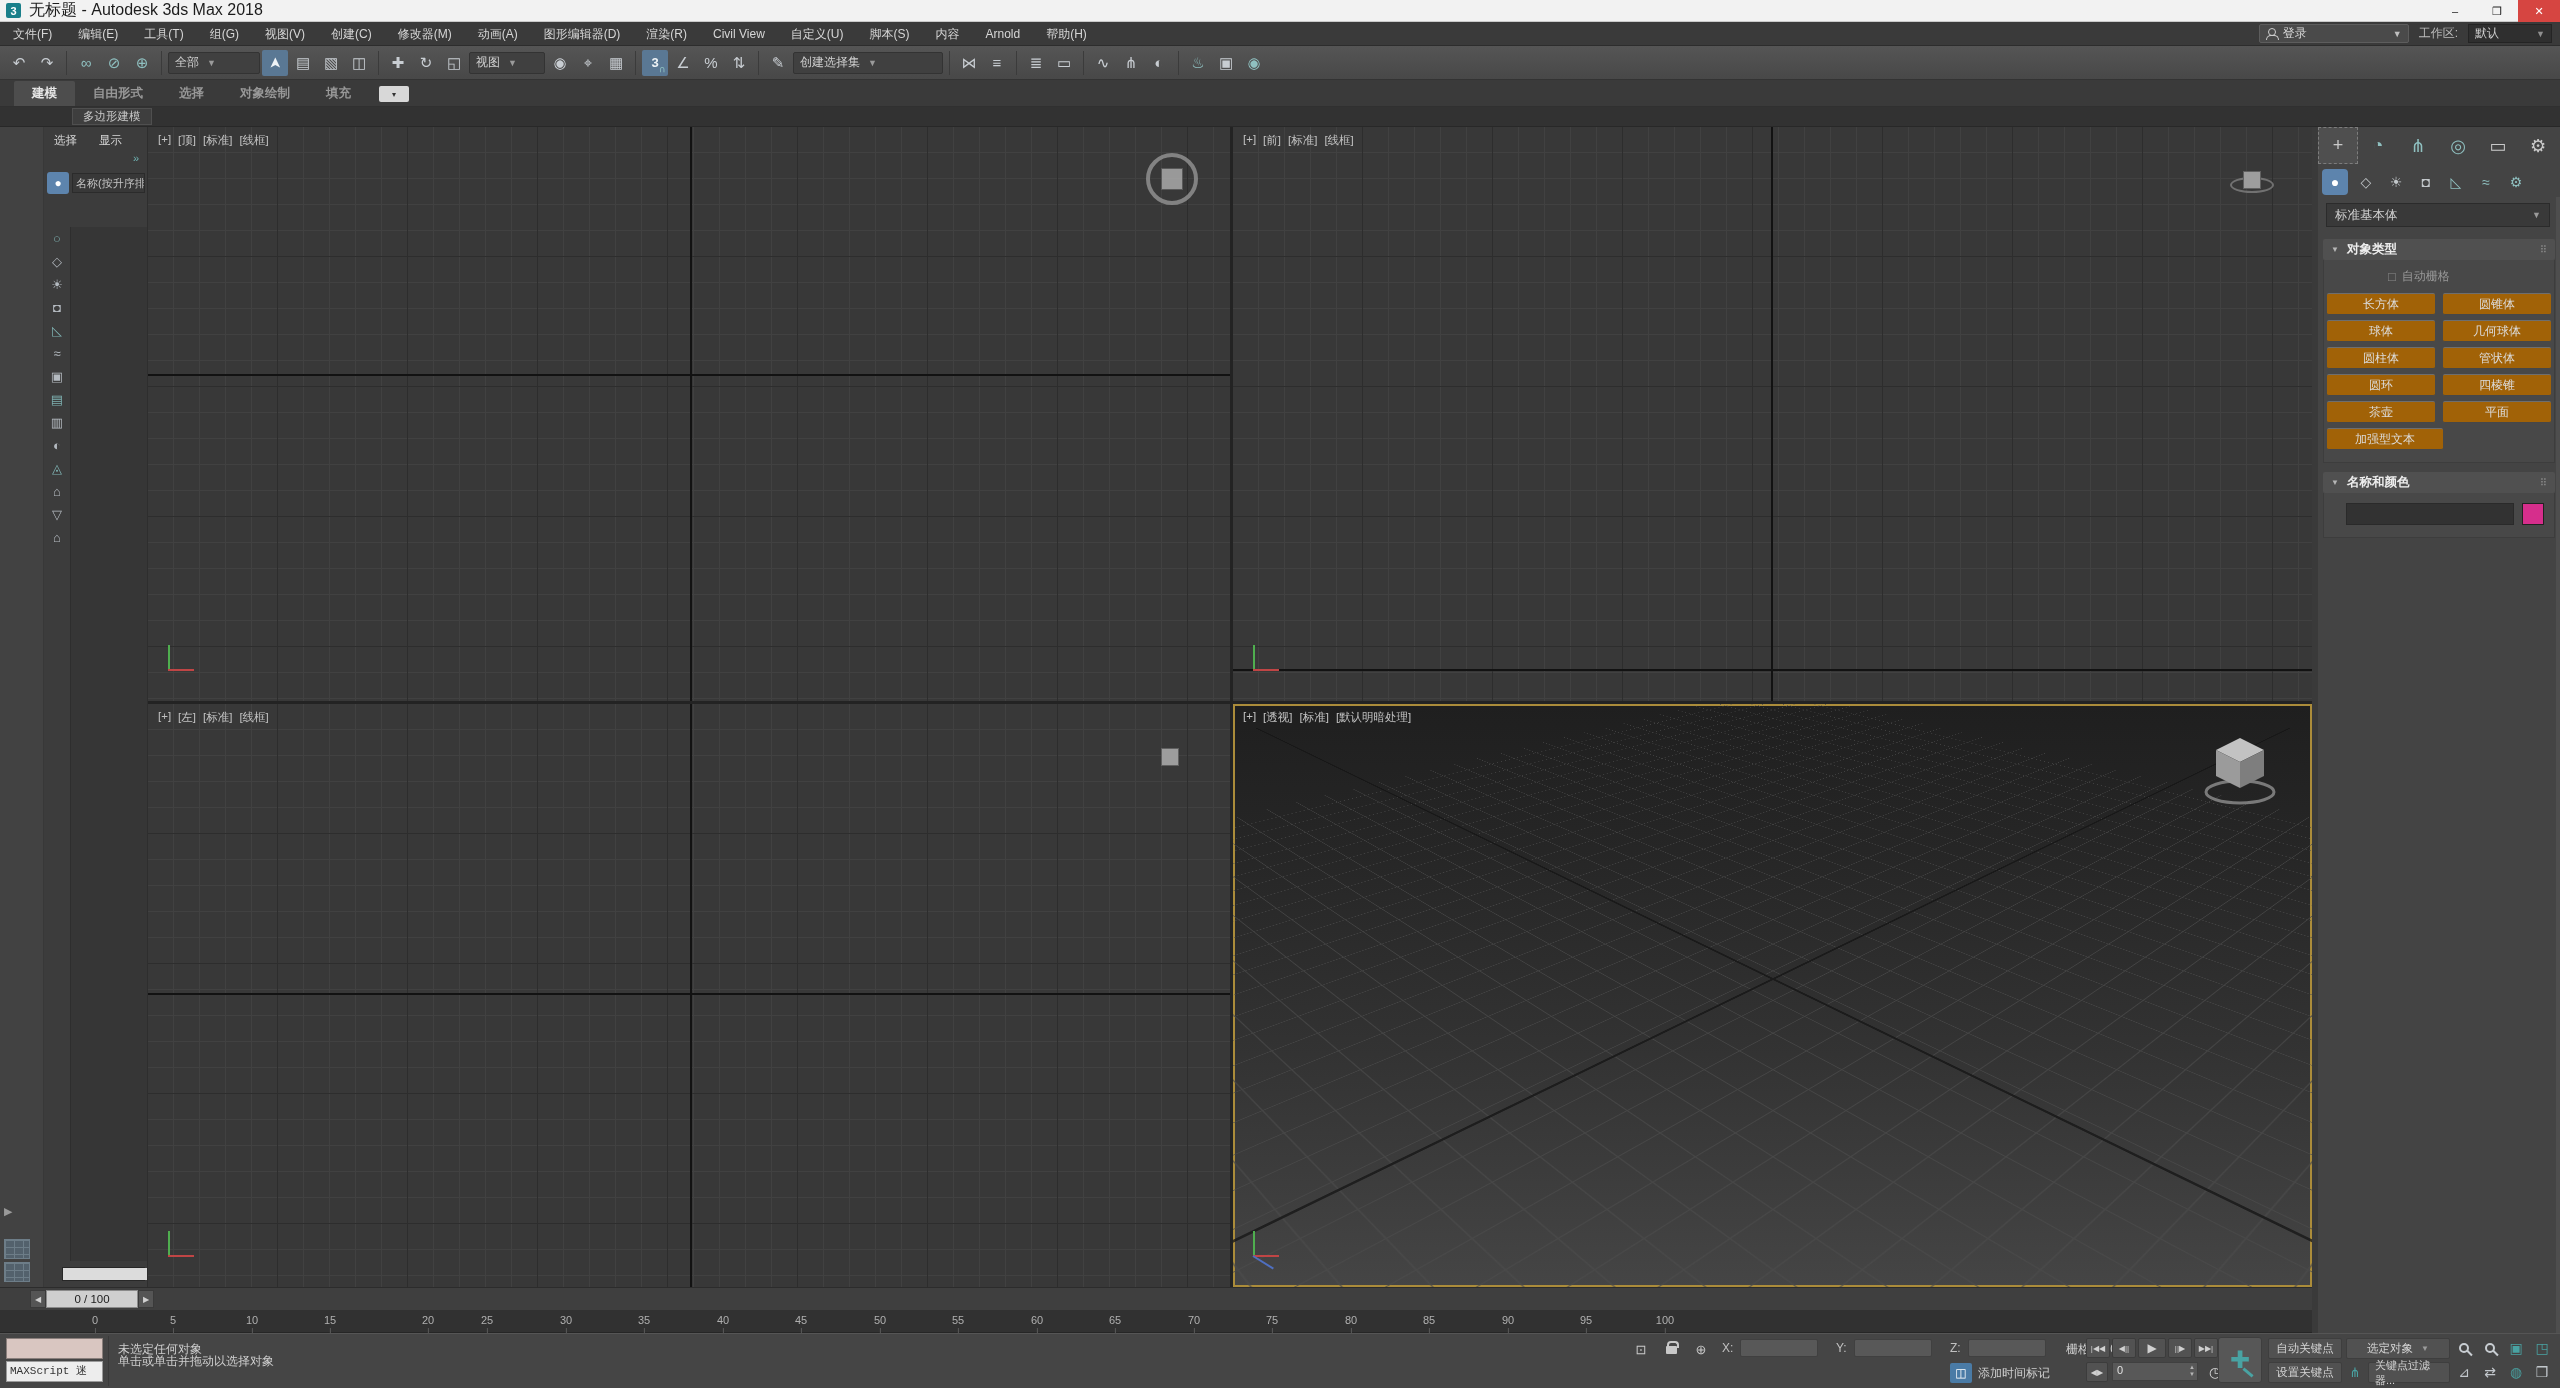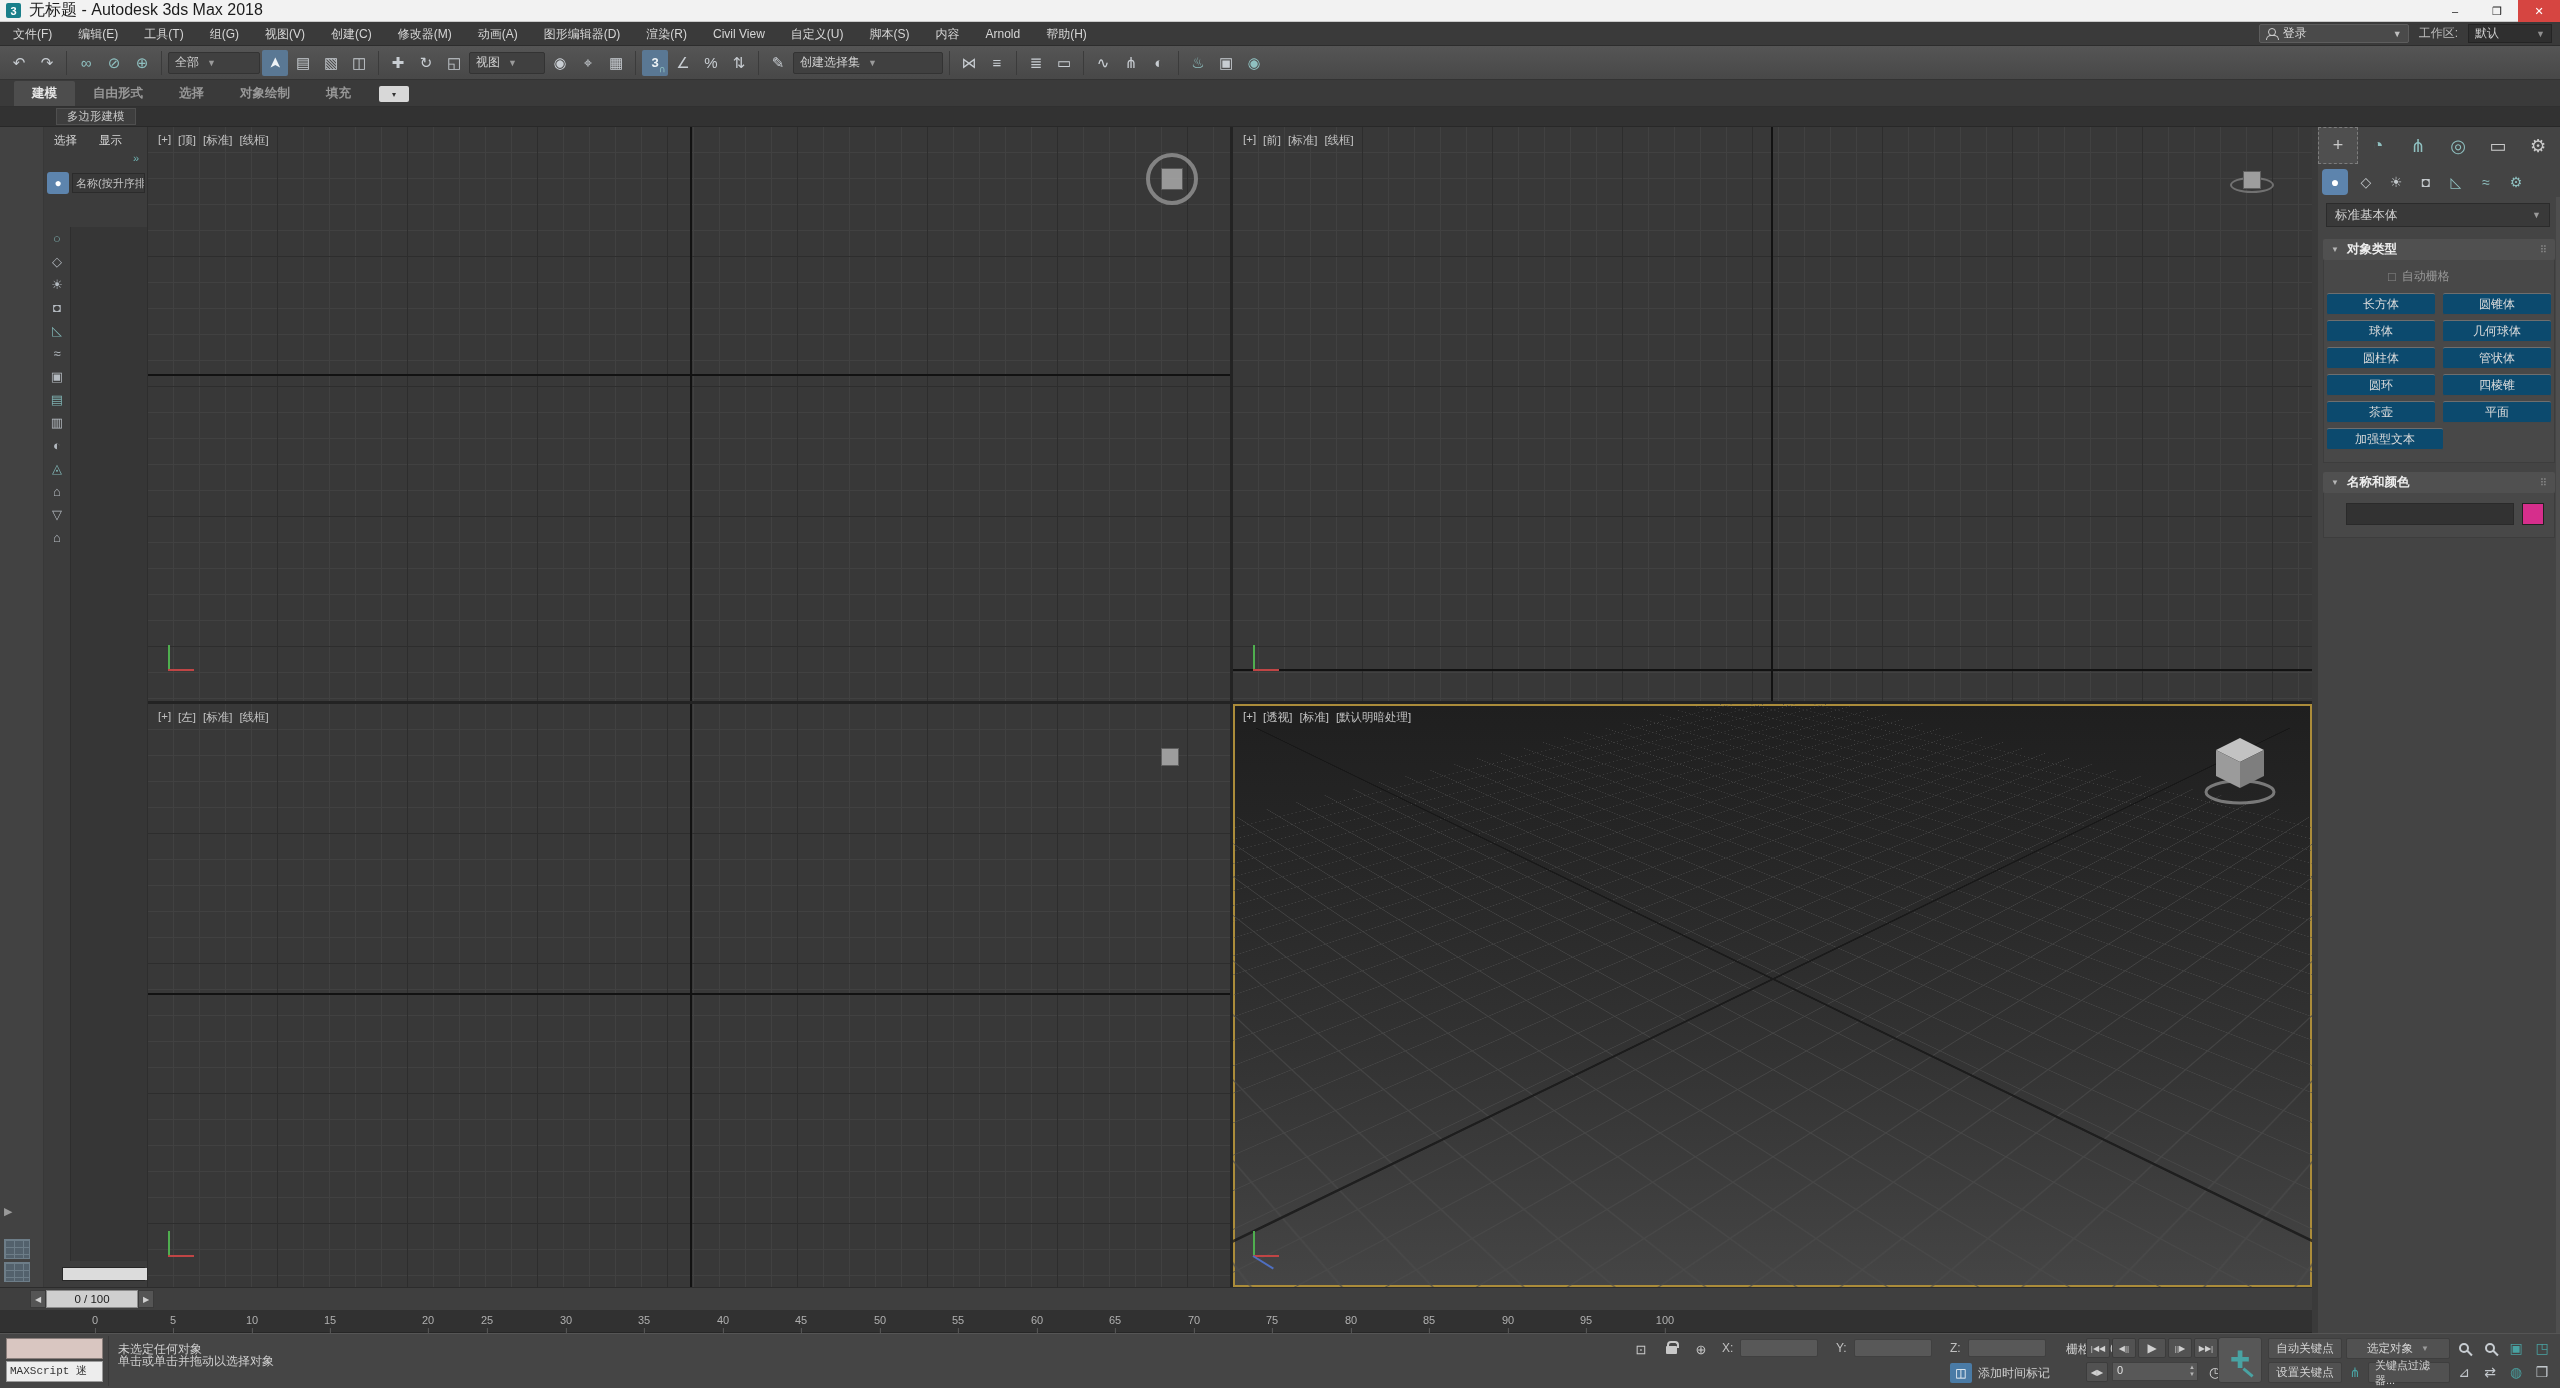--- a/index.html
+++ b/index.html
@@ -55,21 +55,21 @@
   .ribbon-tabs { position:absolute; left:0; top:80px; width:2560px; height:27px; background:#3a3a3a;
                  display:flex; align-items:flex-end; padding-left:14px; border-bottom:1px solid #303030;}
   .grip { position:absolute; left:2px; top:84px; width:6px; height:38px;
           background:repeating-linear-gradient(#5a5a5a 0 2px, transparent 2px 5px); }
   .ribbon-tab { padding:4px 18px; color:#989898; font-size:12.5px;font-weight:bold; }
   .ribbon-tab.active { background:#4d4d4d; color:#e6e6e6; border-radius:2px 2px 0 0; }
   .ribbon-dd { width:30px; height:16px; margin:0 0 4px 10px; background:#d8d8d8; border-radius:2px;
                color:#333; font-size:8px; display:flex; align-items:center; justify-content:center; gap:3px;}
   .ribbon-panelrow { position:absolute; left:0; top:107px; width:2560px; height:20px; background:#323232;
                      border-bottom:1px solid #282828; display:flex; align-items:center; }
-  .panel-collapsed { margin-left:56px; height:17px; background:#3e3e3e; border:1px solid #4f4f4f;
+  .panel-collapsed { margin-left:72px; height:17px; background:#3e3e3e; border:1px solid #4f4f4f;
                      color:#c9c9c9; font-size:11.5px; display:flex; align-items:center; padding:0 10px; }
 
   
   .left-strip { position:absolute; left:0; top:127px; width:44px; height:1206px; background:#424242;
                 border-right:1px solid #383838; }
   .strip-expand { position:absolute; left:4px; top:1078px; color:#9a9a9a; font-size:11px; }
   .layout-tabs { position:absolute; left:4px; top:1112px; display:flex; flex-direction:column; gap:3px; }
   .layout-tab { width:26px; height:20px; background:#53616c; border:1px solid #6d7d88;
                 background-image:linear-gradient(#6d7d88 1px, transparent 1px),linear-gradient(90deg,#6d7d88 1px, transparent 1px);
                 background-size:9px 7px; }
@@ -205,21 +205,21 @@
   .cp-dropdown .dd { margin-left:auto; font-size:9px; color:#9a9a9a; }
   .rollout-hd { position:absolute; left:5px; width:232px; height:21px; background:#505050; border-radius:2px;
                 display:flex; align-items:center; padding:0 8px; gap:8px; }
   .rollout-hd .arr { font-size:8px; color:#b5b5b5; }
   .rollout-hd .t { font-weight:bold; color:#ededed; font-size:12.5px; }
   .rollout-hd .dots { margin-left:auto; color:#8a8a8a; font-size:10px; }
   .rollout-bd { position:absolute; left:5px; width:232px; background:#484848; border:1px solid #3d3d3d; border-top:none; }
   .autogrid { display:flex; align-items:center; gap:6px; color:#979797; margin:8px 0 2px 64px; }
   .autogrid .cb { font-size:13px; color:#8a8a8a; }
   .prim-grid { display:grid; grid-template-columns:108px 108px; gap:5px 8px; justify-content:center; padding:6px 0 10px 0; }
-  .prim-btn { height:22px; background:#0c4a6e; border-radius:2px; border-top:1px solid #6e6e6e; border-bottom:1px solid #474747;
+  .prim-btn { height:22px; background:#a16207; border-radius:2px; border-top:1px solid #6e6e6e; border-bottom:1px solid #474747;
               color:#dcdcdc; font-size:12px; display:flex; align-items:center; justify-content:center; }
   .prim-btn.wide { width:116px; }
   .namecolor-row { display:flex; align-items:center; gap:8px; padding:10px 10px 12px 22px; }
   .name-field { flex:1; height:22px; background:#323232; border:1px solid #2a2a2a; }
   .color-swatch { width:22px; height:22px; border:1px solid #222; }
   .cp-scroll { position:absolute; right:0; top:70px; bottom:0; width:4px; background:#4e4e4e; }
 </style>
 </head>
 <body>
 

